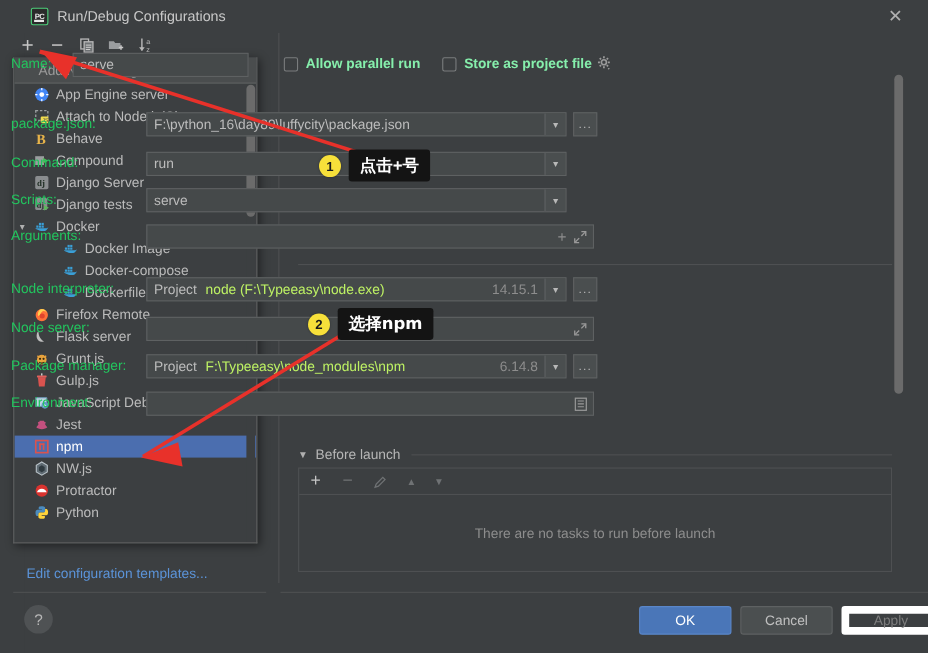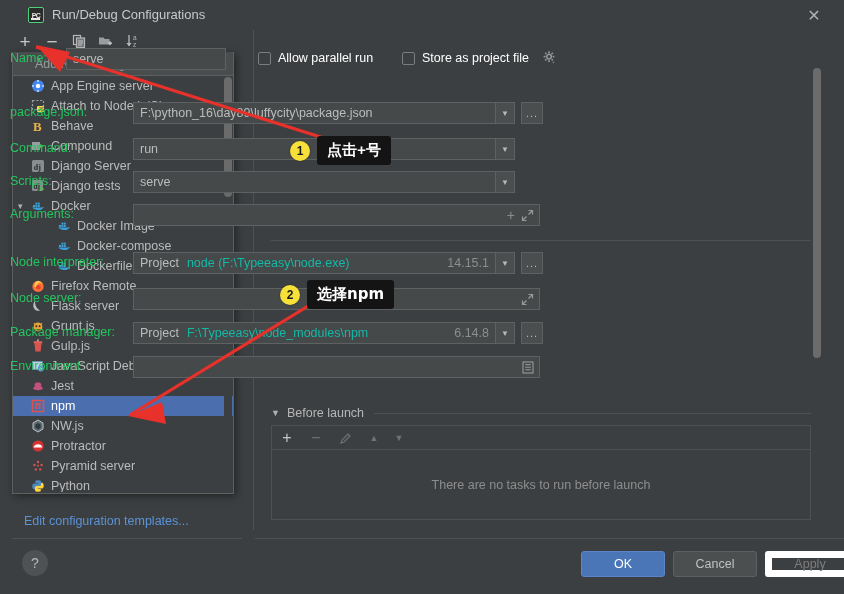--- a/index.html
+++ b/index.html
@@ -113,30 +113,30 @@
   .combo-arrow {
     width:19px; height:20px; flex:0 0 19px; background:#4a4e4f; border-left:1px solid #5e6162;
     display:flex; align-items:center; justify-content:center; color:#b8b8b8; font-size:8px; cursor:pointer;
   }
   .btn-ell {
     position:absolute; width:22px; height:22px; background:#4a4e4f; border:1px solid #5e6162;
     display:flex; align-items:center; justify-content:center; color:#b8b8b8; font-size:11px;
     letter-spacing:1px; cursor:pointer; line-height:6px;
   }
   .inline-prefix { color:#bcbcbc; margin-right:8px; }
-  .inline-muted { color:#14b8a6; }
+  .inline-muted { color:#bef264; }
   .inline-right { margin-left:auto; color:#8d8d8d; padding-right:6px; }
   .exp-ico { position:absolute; right:5px; top:4px; width:13px; height:13px; color:#9a9a9a; cursor:pointer; }
   .plus-ico { position:absolute; right:24px; top:3px; color:#8d8d8d; font-size:14px; line-height:14px; cursor:pointer; }
   .env-ico { position:absolute; right:5px; top:4px; width:12px; height:13px; cursor:pointer; }
 
   
   .cbox { position:absolute; display:flex; align-items:center; cursor:pointer; }
   .cbox .box { width:13px; height:13px; border:1px solid #7a7d7e; background:#3c3f41; border-radius:2px; margin-right:7px; }
-  .cbox .t { font-size:12.5px; color:#ffffff; white-space:nowrap; }
+  .cbox .t { font-size:12.5px; color:#86efac; white-space:nowrap;font-weight:bold; }
 
   .hr { position:absolute; height:1px; background:#4e5052; }
 
   
   .bl-header { position:absolute; left:271px; top:406px; display:flex; align-items:center; width:540px; }
   .bl-tri { color:#b0b0b0; font-size:9px; margin-right:7px; }
   .bl-title { font-size:12.5px; color:#b6b6b6; margin-right:10px; white-space:nowrap; }
   .bl-line { flex:1; height:1px; background:#4e5052; }
   .bl-box { position:absolute; left:271px; top:425px; width:540px; height:95px; border:1px solid #4e5052; background:#3c3f41; }
   .bl-toolbar { position:relative; height:24px; border-bottom:1px solid #4e5052; }
@@ -403,33 +403,20 @@
                 <path d="M7 4l2.6 1.6v3.2L7 10.4 4.4 8.8V5.6z" fill="#2f3a40"></path>
               </svg></span>
             <span>NW.js</span>
           </div>
           <div class="pl-item">
             <span class="pl-icon"><svg width="14" height="14" viewBox="0 0 14 14">
                 <circle cx="7" cy="7" r="5.6" fill="#d9332f"></circle>
                 <path d="M2.6 8.6h8.8a4.6 4.6 0 0 0-8.8 0z" fill="#fff"></path>
               </svg></span>
             <span>Protractor</span>
-          </div>
-          <div class="pl-item">
-            <span class="pl-icon"><svg width="14" height="14" viewBox="0 0 14 14">
-                <g fill="#d9534f">
-                  <circle cx="7" cy="3" r="1.2"></circle>
-                  <circle cx="3.4" cy="6" r="1.2"></circle>
-                  <circle cx="10.6" cy="6" r="1.2"></circle>
-                  <circle cx="4.8" cy="10.4" r="1.2"></circle>
-                  <circle cx="9.2" cy="10.4" r="1.2"></circle>
-                  <circle cx="7" cy="6.8" r="1"></circle>
-                </g>
-              </svg></span>
-            <span>Pyramid server</span>
           </div>
           <div class="pl-item">
             <span class="pl-icon"><svg width="14" height="14" viewBox="0 0 14 14">
                 <path d="M7 1.3c-3 0-2.8 1.3-2.8 1.3v1.4h2.9v.5H3.2S1.3 4.3 1.3 7.3s1.7 2.9 1.7 2.9h1V8.7s-.1-1.7 1.6-1.7h2.9s1.6 0 1.6-1.6V3s.2-1.7-3.1-1.7z" fill="#4b8bbe"></path>
                 <path d="M7 12.7c3 0 2.8-1.3 2.8-1.3v-1.4H6.9v-.5h3.9s1.9.2 1.9-2.8-1.7-2.9-1.7-2.9h-1v1.5s.1 1.7-1.6 1.7H5.5s-1.6 0-1.6 1.6V11s-.2 1.7 3.1 1.7z" fill="#ffd43b"></path>
               </svg></span>
             <span>Python</span>
           </div>
         </div>
       <div class="popup-scroll">

